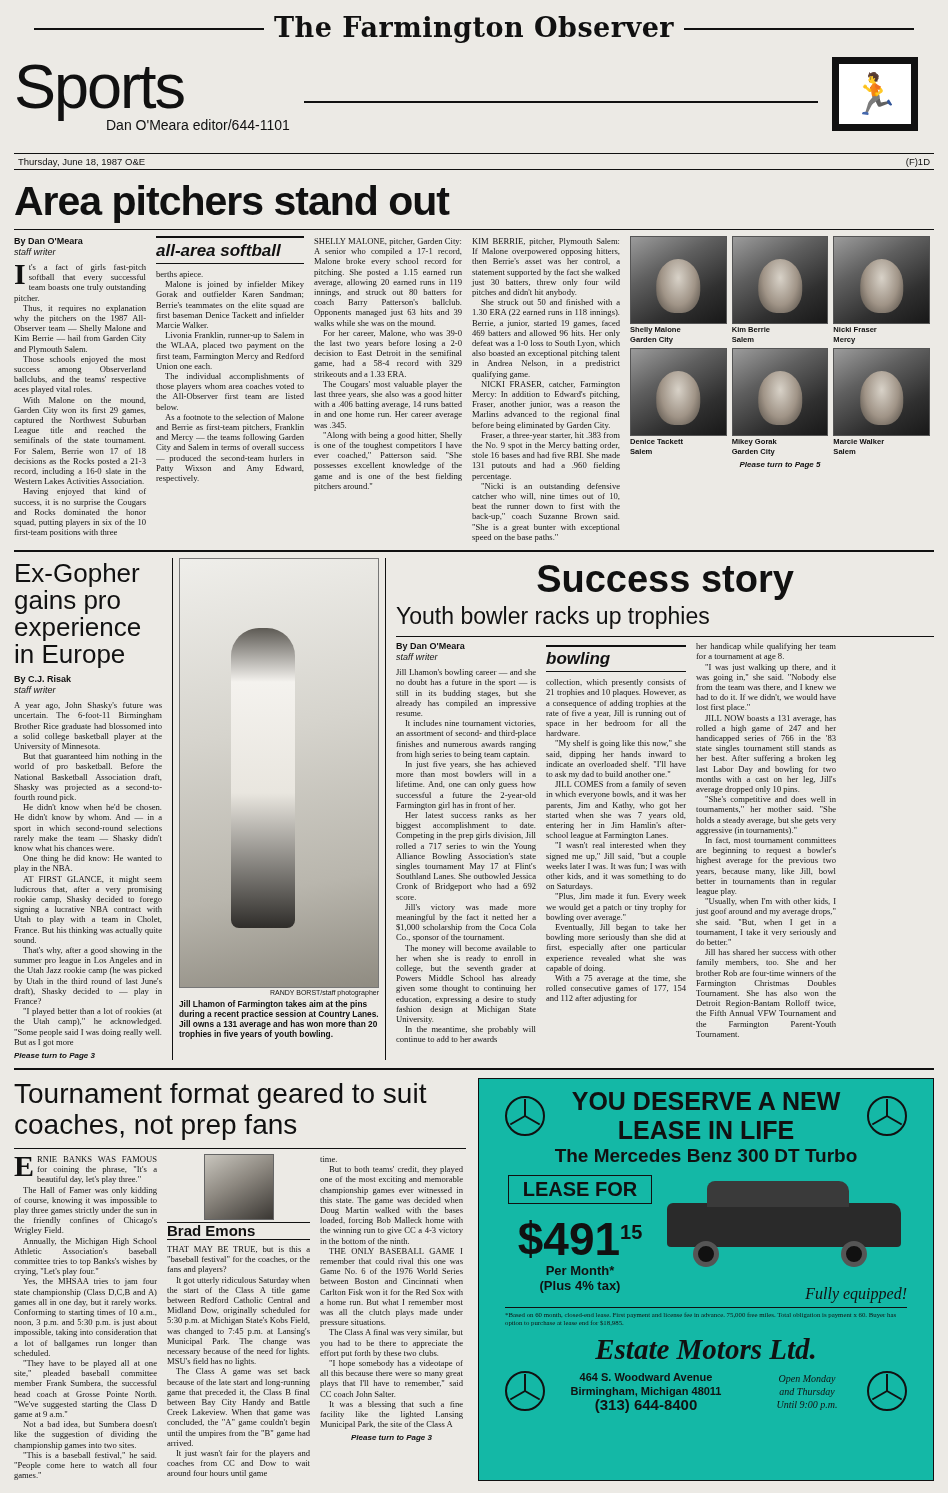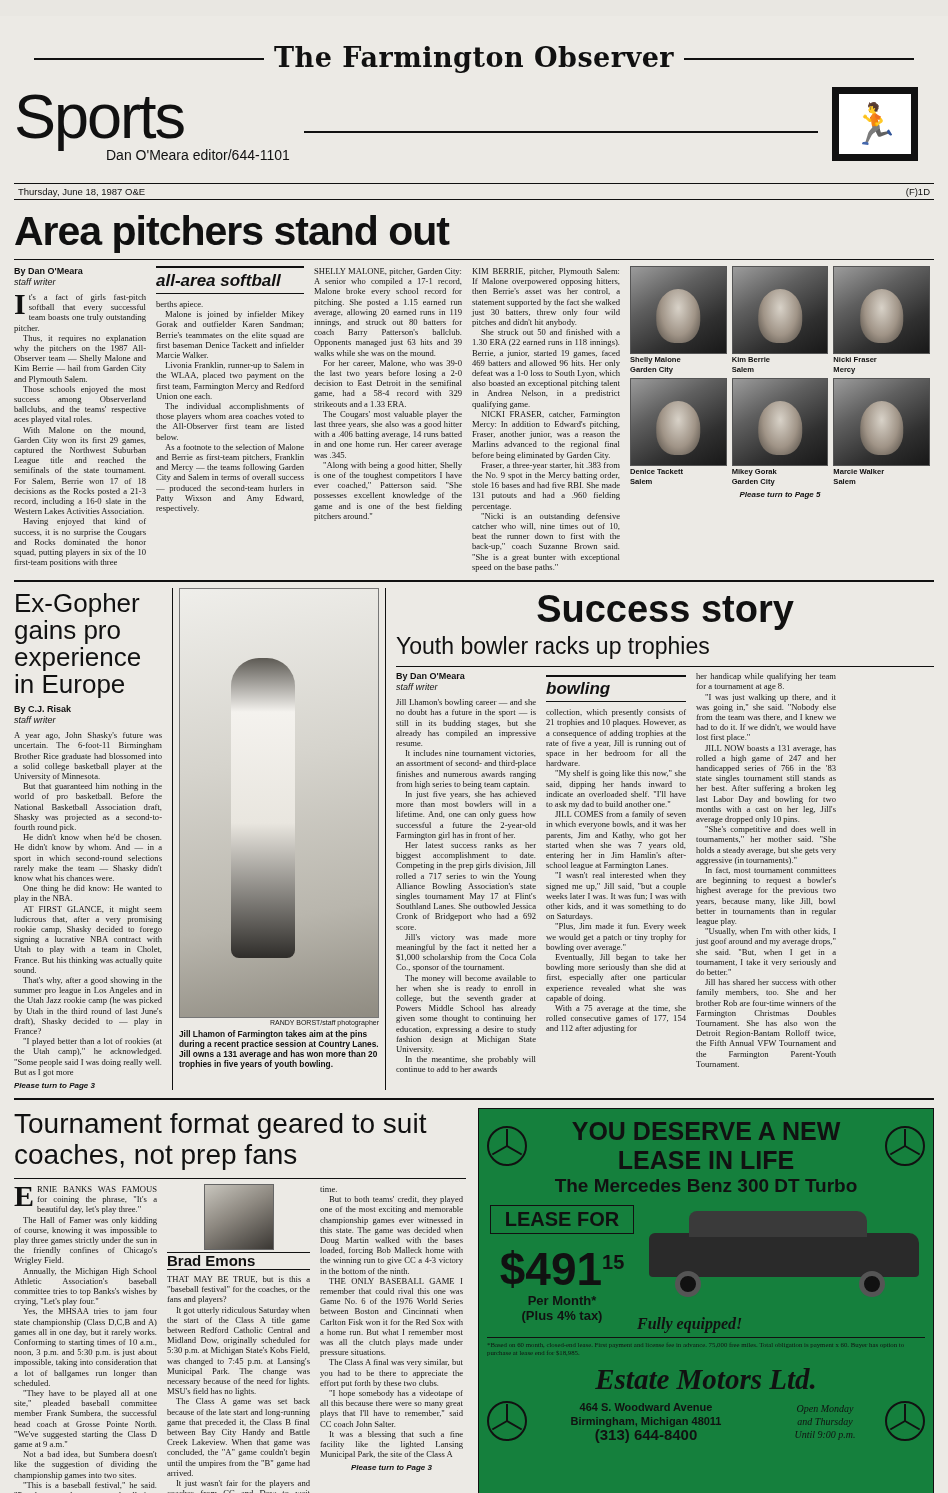--- a/index.html
+++ b/index.html
@@ -14,22 +14,21 @@
   }
   .page {
     position: relative;
     width: 948px; height: 1493px;
     background: #eceae5;
     padding: 0 14px;
   }
   
   .masthead {
     text-align: center;
-    padding-top: 26px;
-    margin-top: 16px;
+    padding-top: 12px;
   }
   .masthead-title {
     font-family: "DejaVu Serif", serif;
     font-weight: bold;
     font-size: 27px;
     letter-spacing: 0.5px;
     position: relative;
     display: inline-block;
   }
   .masthead-title:before, .masthead-title:after {
@@ -301,23 +300,23 @@
   .col-name {
     font-family: "Liberation Sans", sans-serif;
     font-weight: bold;
     font-size: 15px;
     line-height: 16px;
     text-align: left;
   }
   .ad {
     flex: 1;
     border: 1.5px solid #111;
-    padding: 8px 8px;
-    position: relative;
-    background: #15803d;
+    padding: 8px 26px;
+    position: relative;
+    background: #14b8a6;
   }
   .ad-top { display:flex; align-items:center; justify-content:space-between; }
   .benz {
     width: 40px; height: 40px; border-radius: 50%;
     border: 2px solid #111;
     position: relative;
   }
   .benz:before, .benz:after, .benz i {
     content:""; position:absolute; background:#111;
     left: 50%; top: 50%;
@@ -379,23 +378,23 @@
   }
   .wheel {
     position:absolute; bottom: 16px; width: 26px; height: 26px; border-radius:50%;
     background:#111; border: 5px solid #555;
   }
   .w1 { left: 32px; }
   .w2 { right: 40px; }
   .fully {
     font-family: "Liberation Serif", serif;
     font-style: italic;
-    font-weight: bold;
+    font-weight: normal;
     font-size: 16px;
-    text-align: left;
+    text-align: right;
     margin-top: 2px;
   }
   .ad-fine {
     font-size: 6.8px;
     line-height: 8px;
     border-top: 1px solid #111;
     padding-top: 3px;
     margin-top: 4px;
   }
   .dealer {

